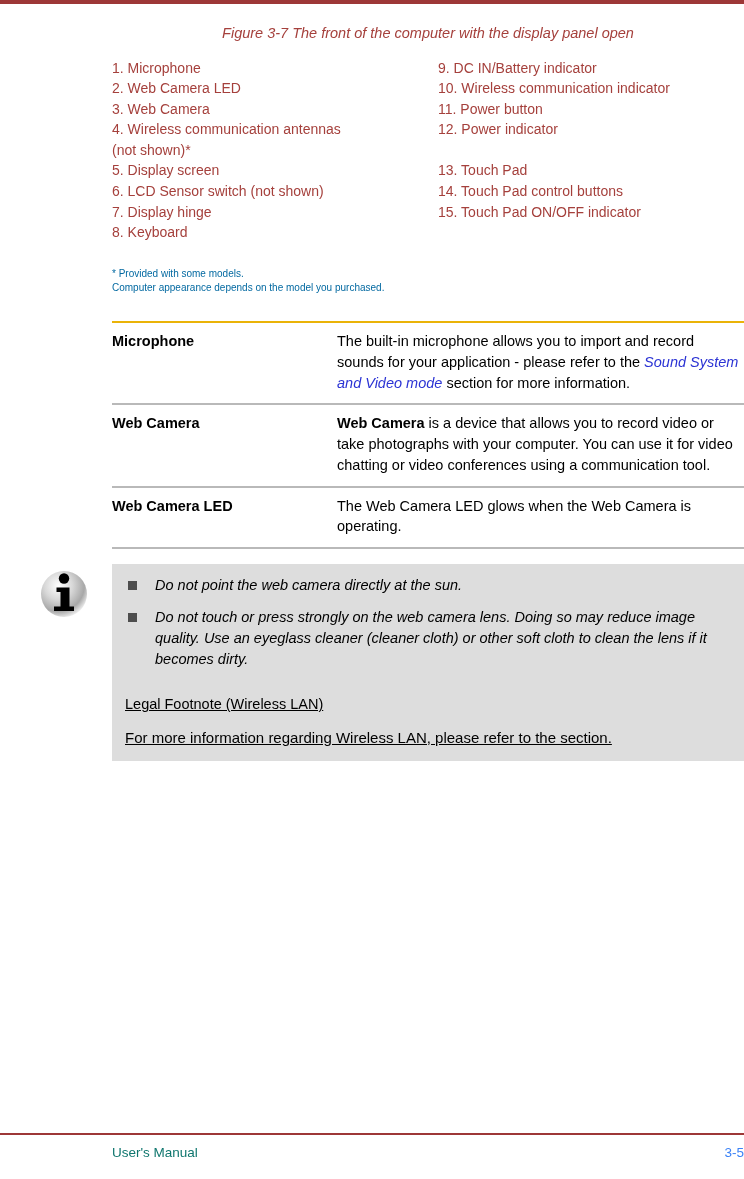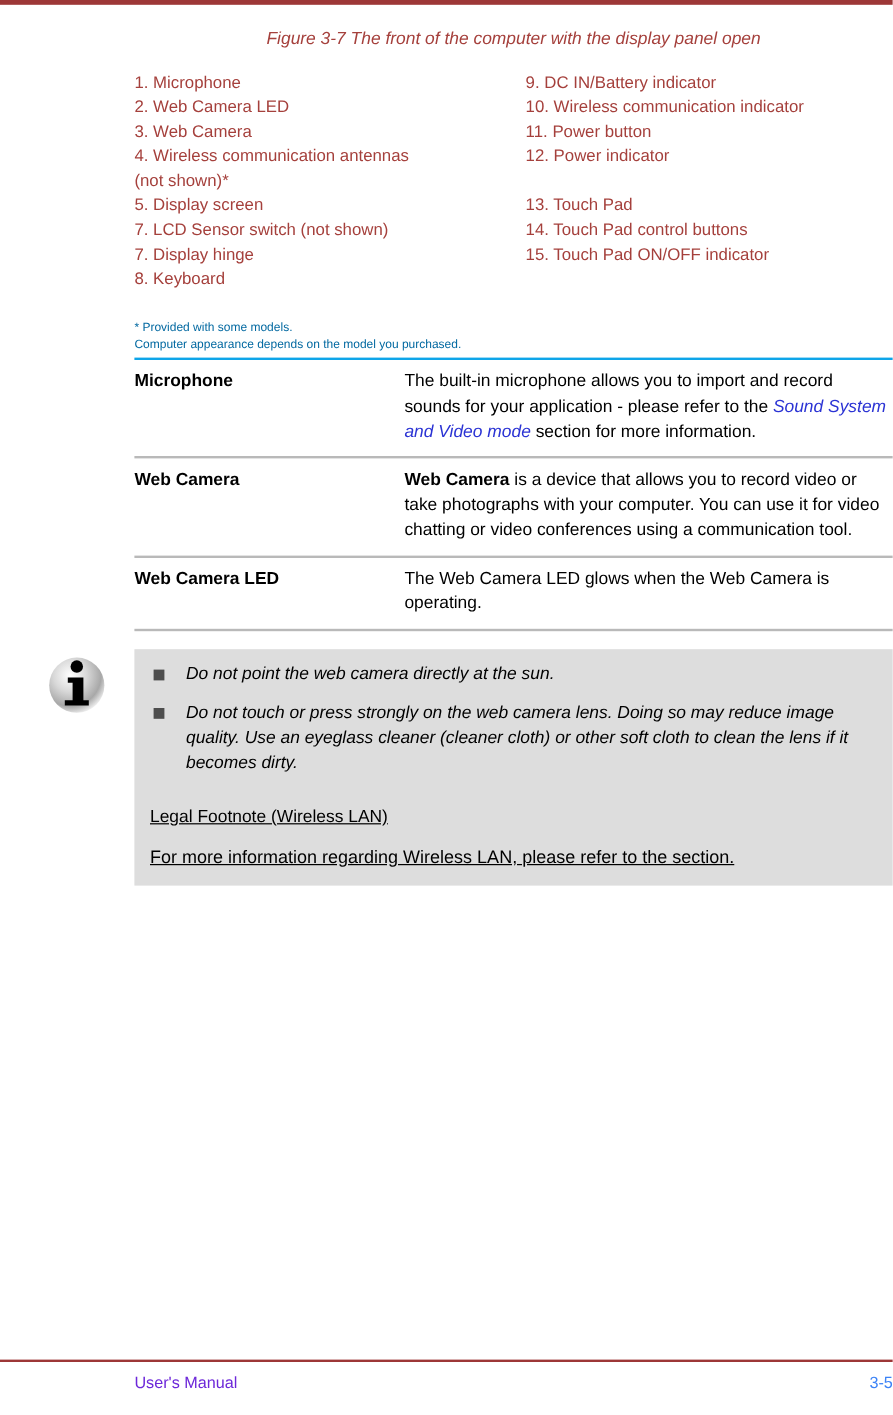--- a/index.html
+++ b/index.html
@@ -66,22 +66,22 @@
 
   .notes {
     margin-top: 24px;
     font-size: 10px;
     color: #0369a1;
     line-height: 1.47;
   }
 
   
   .dl-table {
-    margin-top: 2px;
-    border-top: 2px solid #0ea5e9;
+    margin-top: 25px;
+    border-top: 2px solid #eab308;
   }
   .dl-row {
     display: flex;
     border-bottom: 2px solid #b9b9b9;
     padding: 8px 0 10px 0;
   }
   .dl-row:last-child { border-bottom: 2px solid #b9b9b9; }
   .dl-term {
     width: 225px;
     flex: 0 0 225px;
@@ -182,21 +182,21 @@
     left: 0;
     width: 744px;
     height: 2px;
     background: #9d3737;
   }
   .footer-left {
     position: absolute;
     top: 12px;
     left: 0;
     font-size: 13.5px;
-    color: #6d28d9;
+    color: #0f766e;
   }
   .footer-right {
     position: absolute;
     top: 12px;
     right: 0;
     font-size: 13.5px;
     color: #3b82f6;
   }
 </style>
 </head>
@@ -211,21 +211,21 @@
     <div class="figure-caption">Figure 3-7 The front of the computer with the display panel open</div>
 
     <div class="legend">
       <div class="legend-col left">
         <div>1. Microphone</div>
         <div>2. Web Camera LED</div>
         <div>3. Web Camera</div>
         <div>4. Wireless communication antennas
 (not shown)*</div>
         <div>5. Display screen</div>
-        <div>7. LCD Sensor switch (not shown)</div>
+        <div>6. LCD Sensor switch (not shown)</div>
         <div>7. Display hinge</div>
         <div>8. Keyboard</div>
       </div>
       <div class="legend-col right">
         <div>9. DC IN/Battery indicator</div>
         <div>10. Wireless communication indicator</div>
         <div>11. Power button</div>
         <div>12. Power indicator</div>
         <div class="legend-spacer"></div>
         <div>13. Touch Pad</div>

